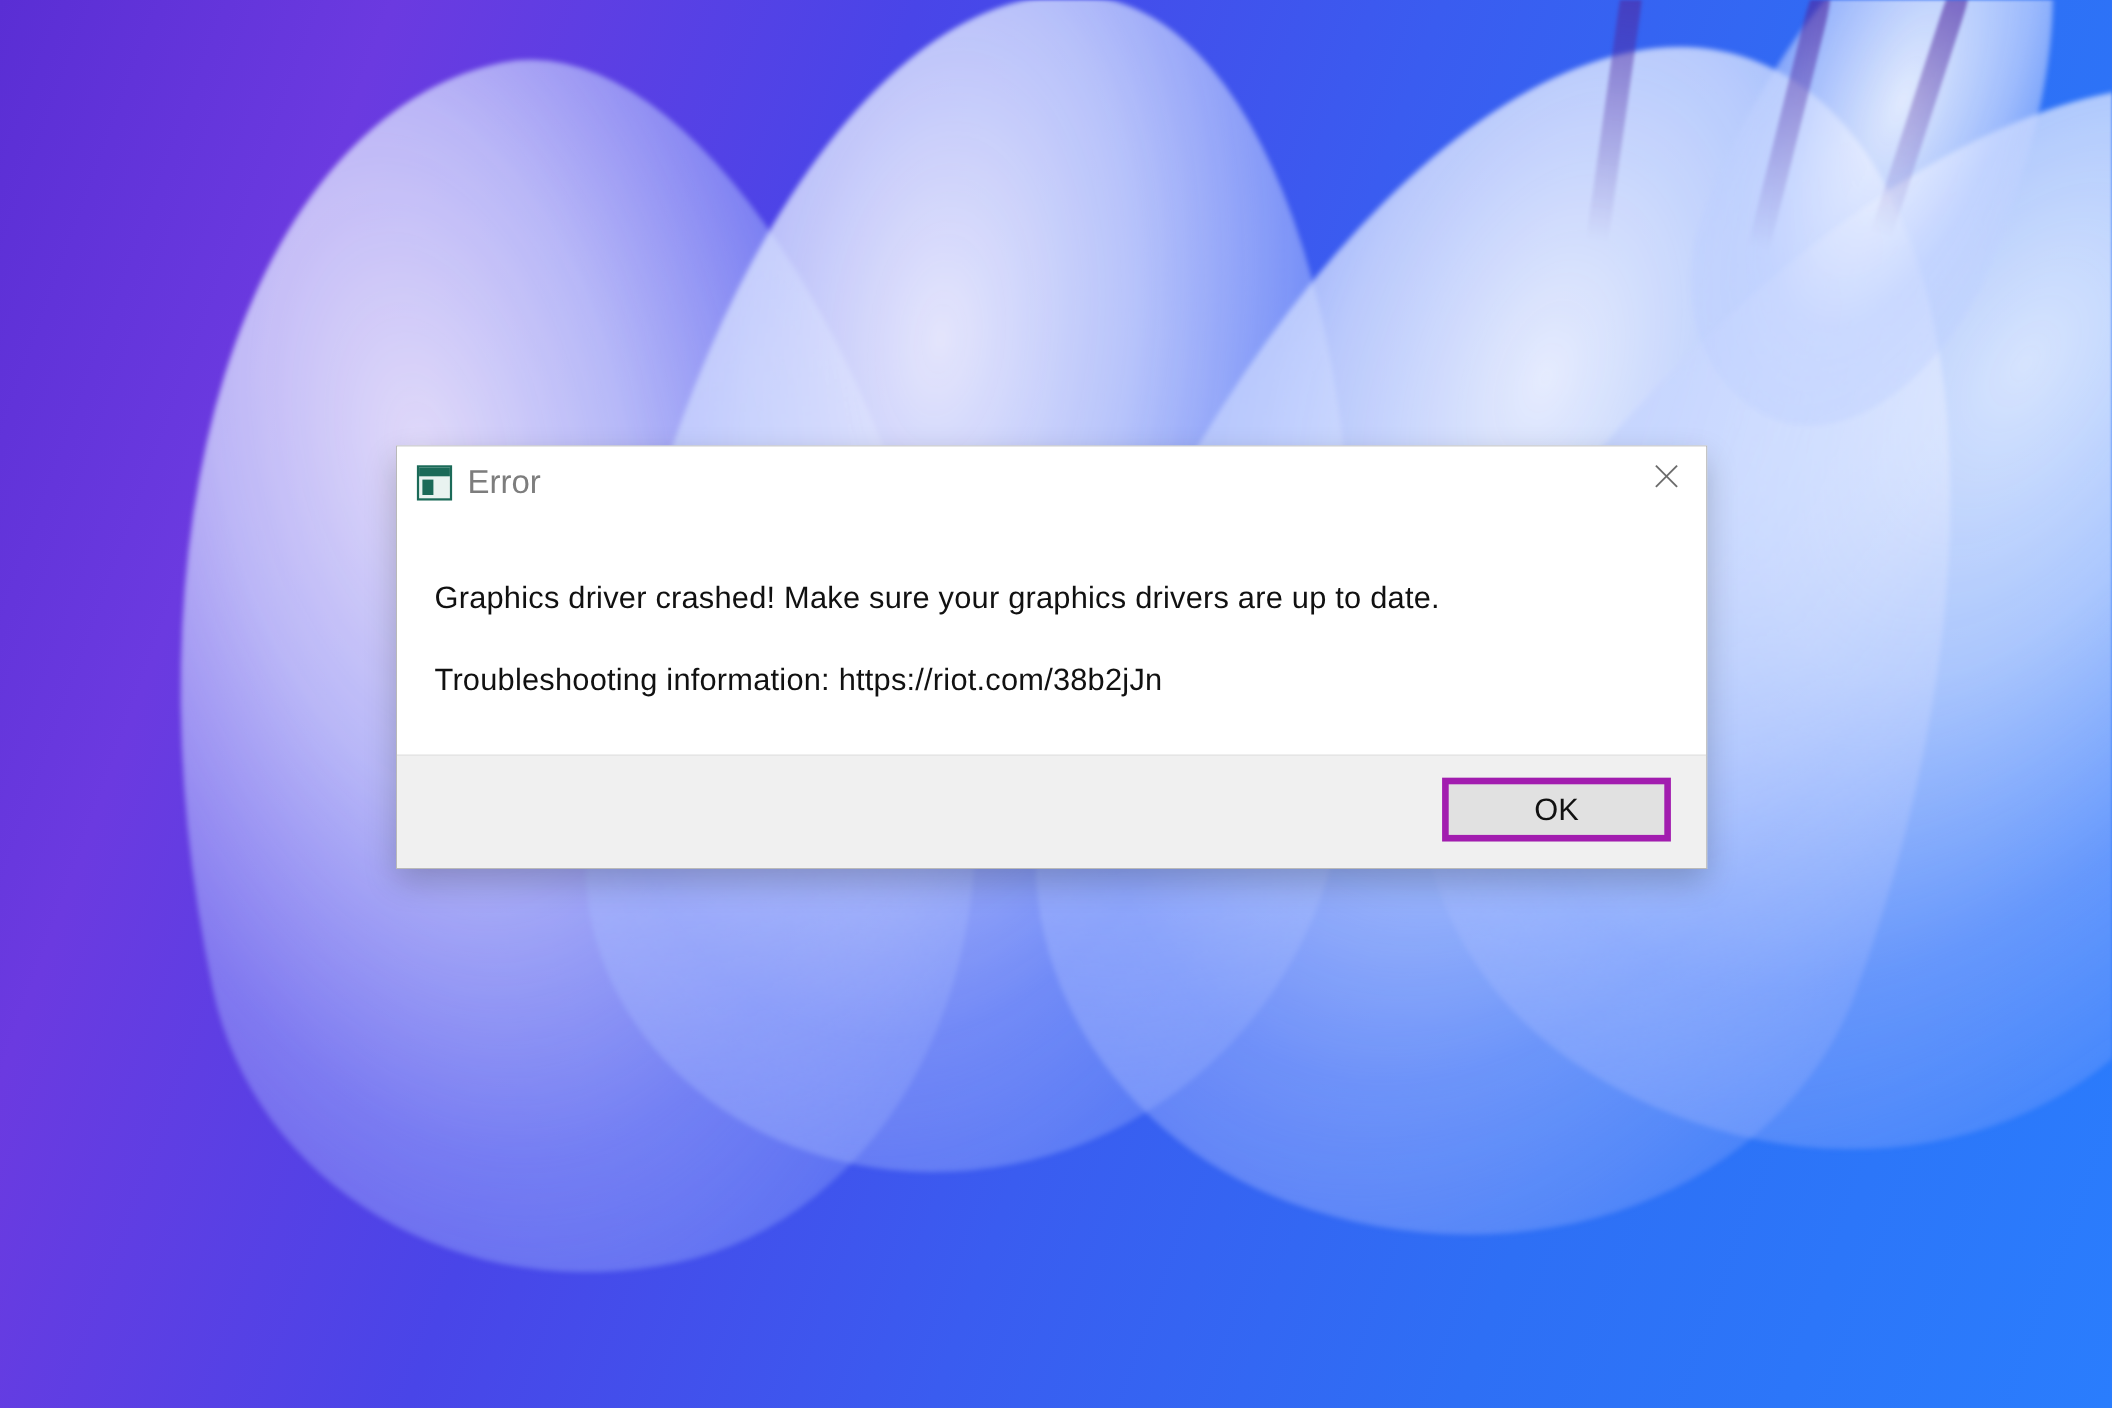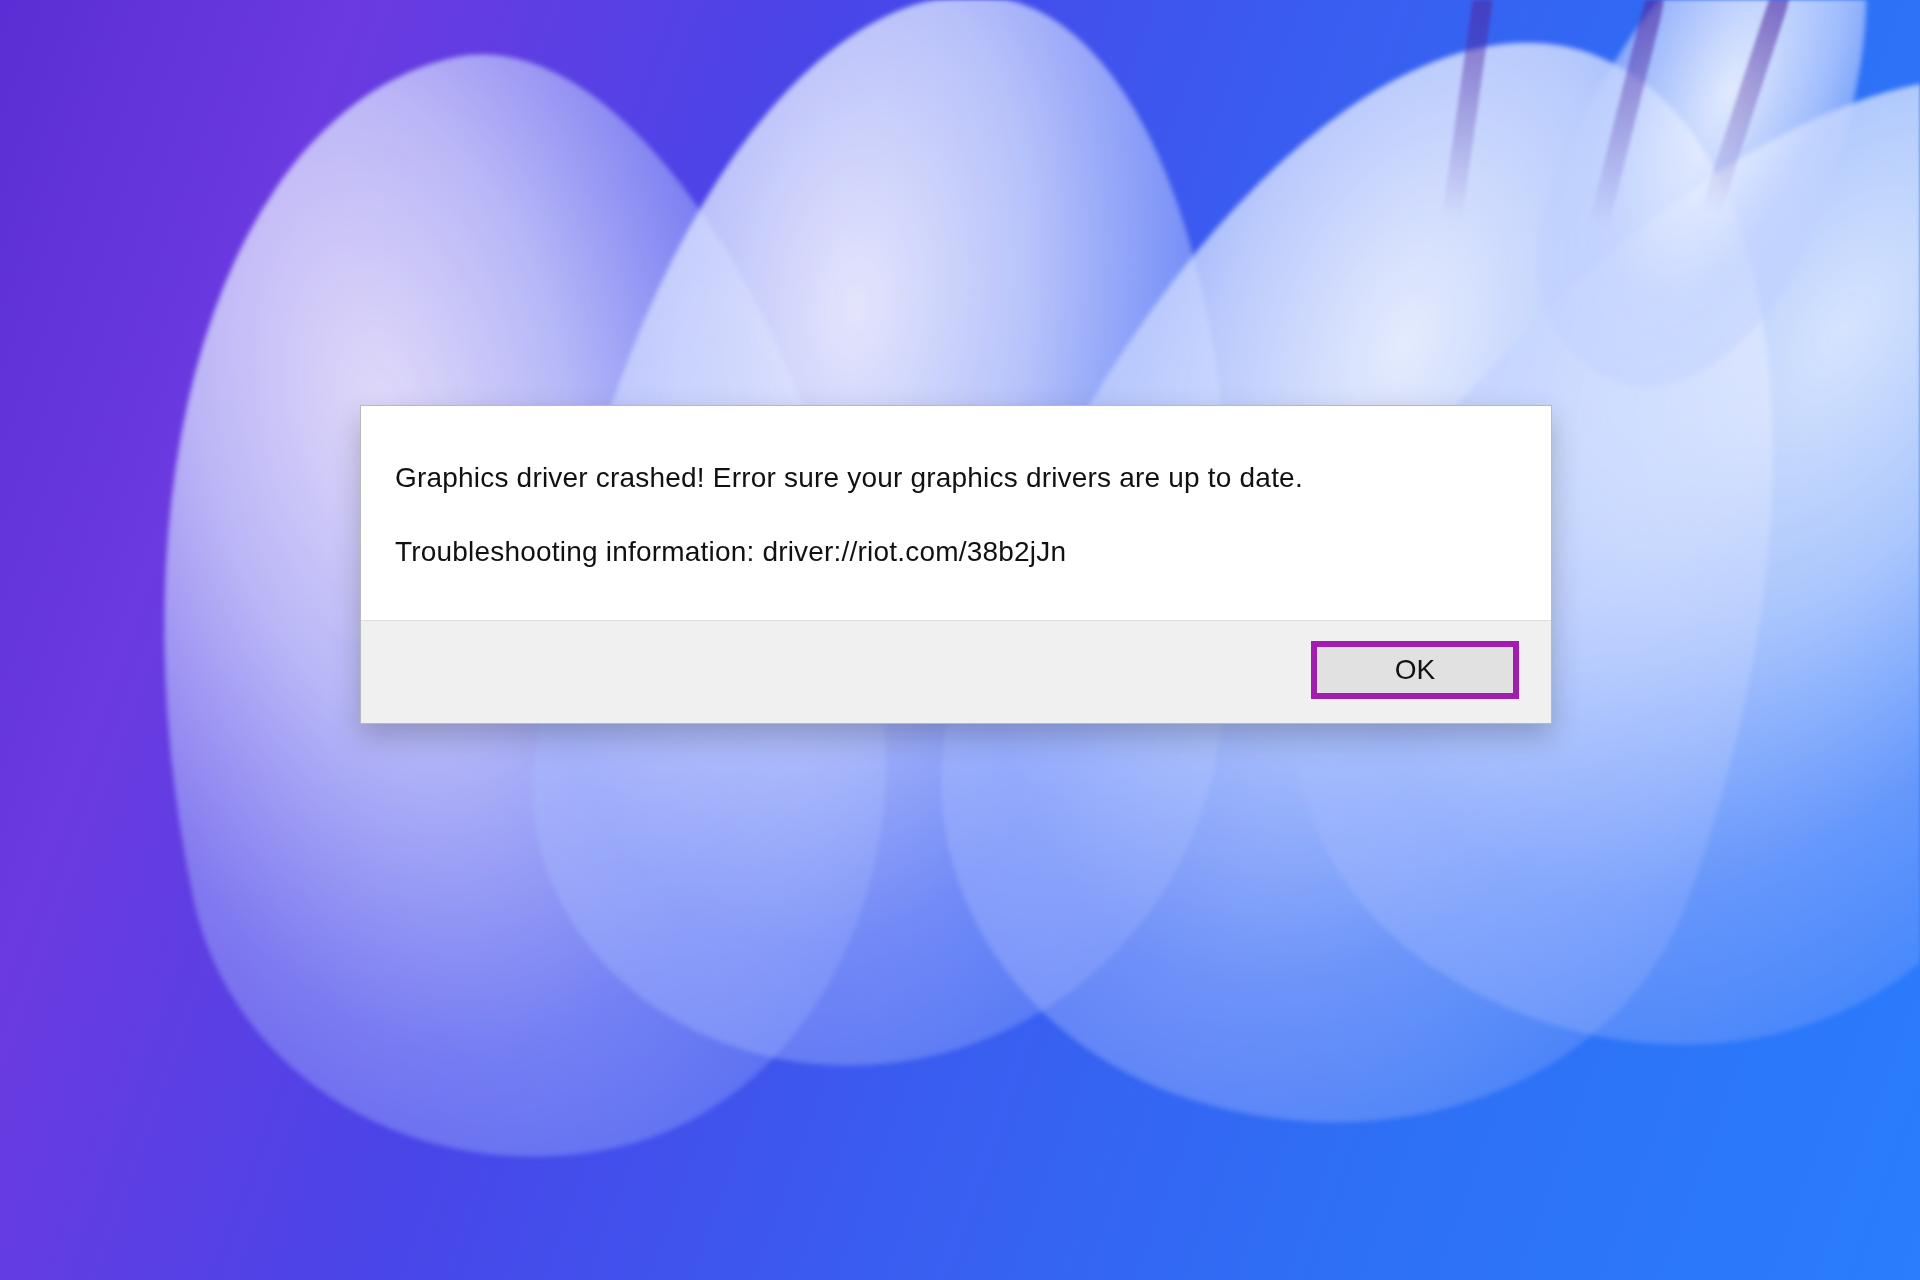--- a/index.html
+++ b/index.html
@@ -206,22 +206,38 @@
   <div class="petal p2"></div>
   <div class="petal p3"></div>
   <div class="petal p4"></div>
   <div class="petal p5"></div>
   <div class="stamen s1"></div>
   <div class="stamen s2"></div>
   <div class="stamen s3"></div>
 </div>
 
 <div class="dialog">
+  <div class="titlebar">
+    <div class="app-icon">
+      <div class="frame"></div>
+      <div class="bar"></div>
+      <div class="inner"></div>
+    </div>
+    <div class="title-text">Error</div>
+    <div class="close-btn">
+      <span>
+        <svg viewBox="0 0 16 16" fill="none" stroke="currentColor" stroke-width="1.2">
+          <line x1="1" y1="1" x2="15" y2="15"></line>
+          <line x1="15" y1="1" x2="1" y2="15"></line>
+        </svg>
+      </span>
+    </div>
+  </div>
 
   <div class="content">
-    <div class="msg-line1">Graphics driver crashed! Error sure your graphics drivers are up to date.</div>
-    <div class="msg-line2">Troubleshooting information: driver://riot.com/38b2jJn</div>
+    <div class="msg-line1">Graphics driver crashed! Make sure your graphics drivers are up to date.</div>
+    <div class="msg-line2">Troubleshooting information: https://riot.com/38b2jJn</div>
   </div>
 
   <div class="button-row">
     <button class="ok-button">OK</button>
   </div>
 </div>
 
 </body></html>

